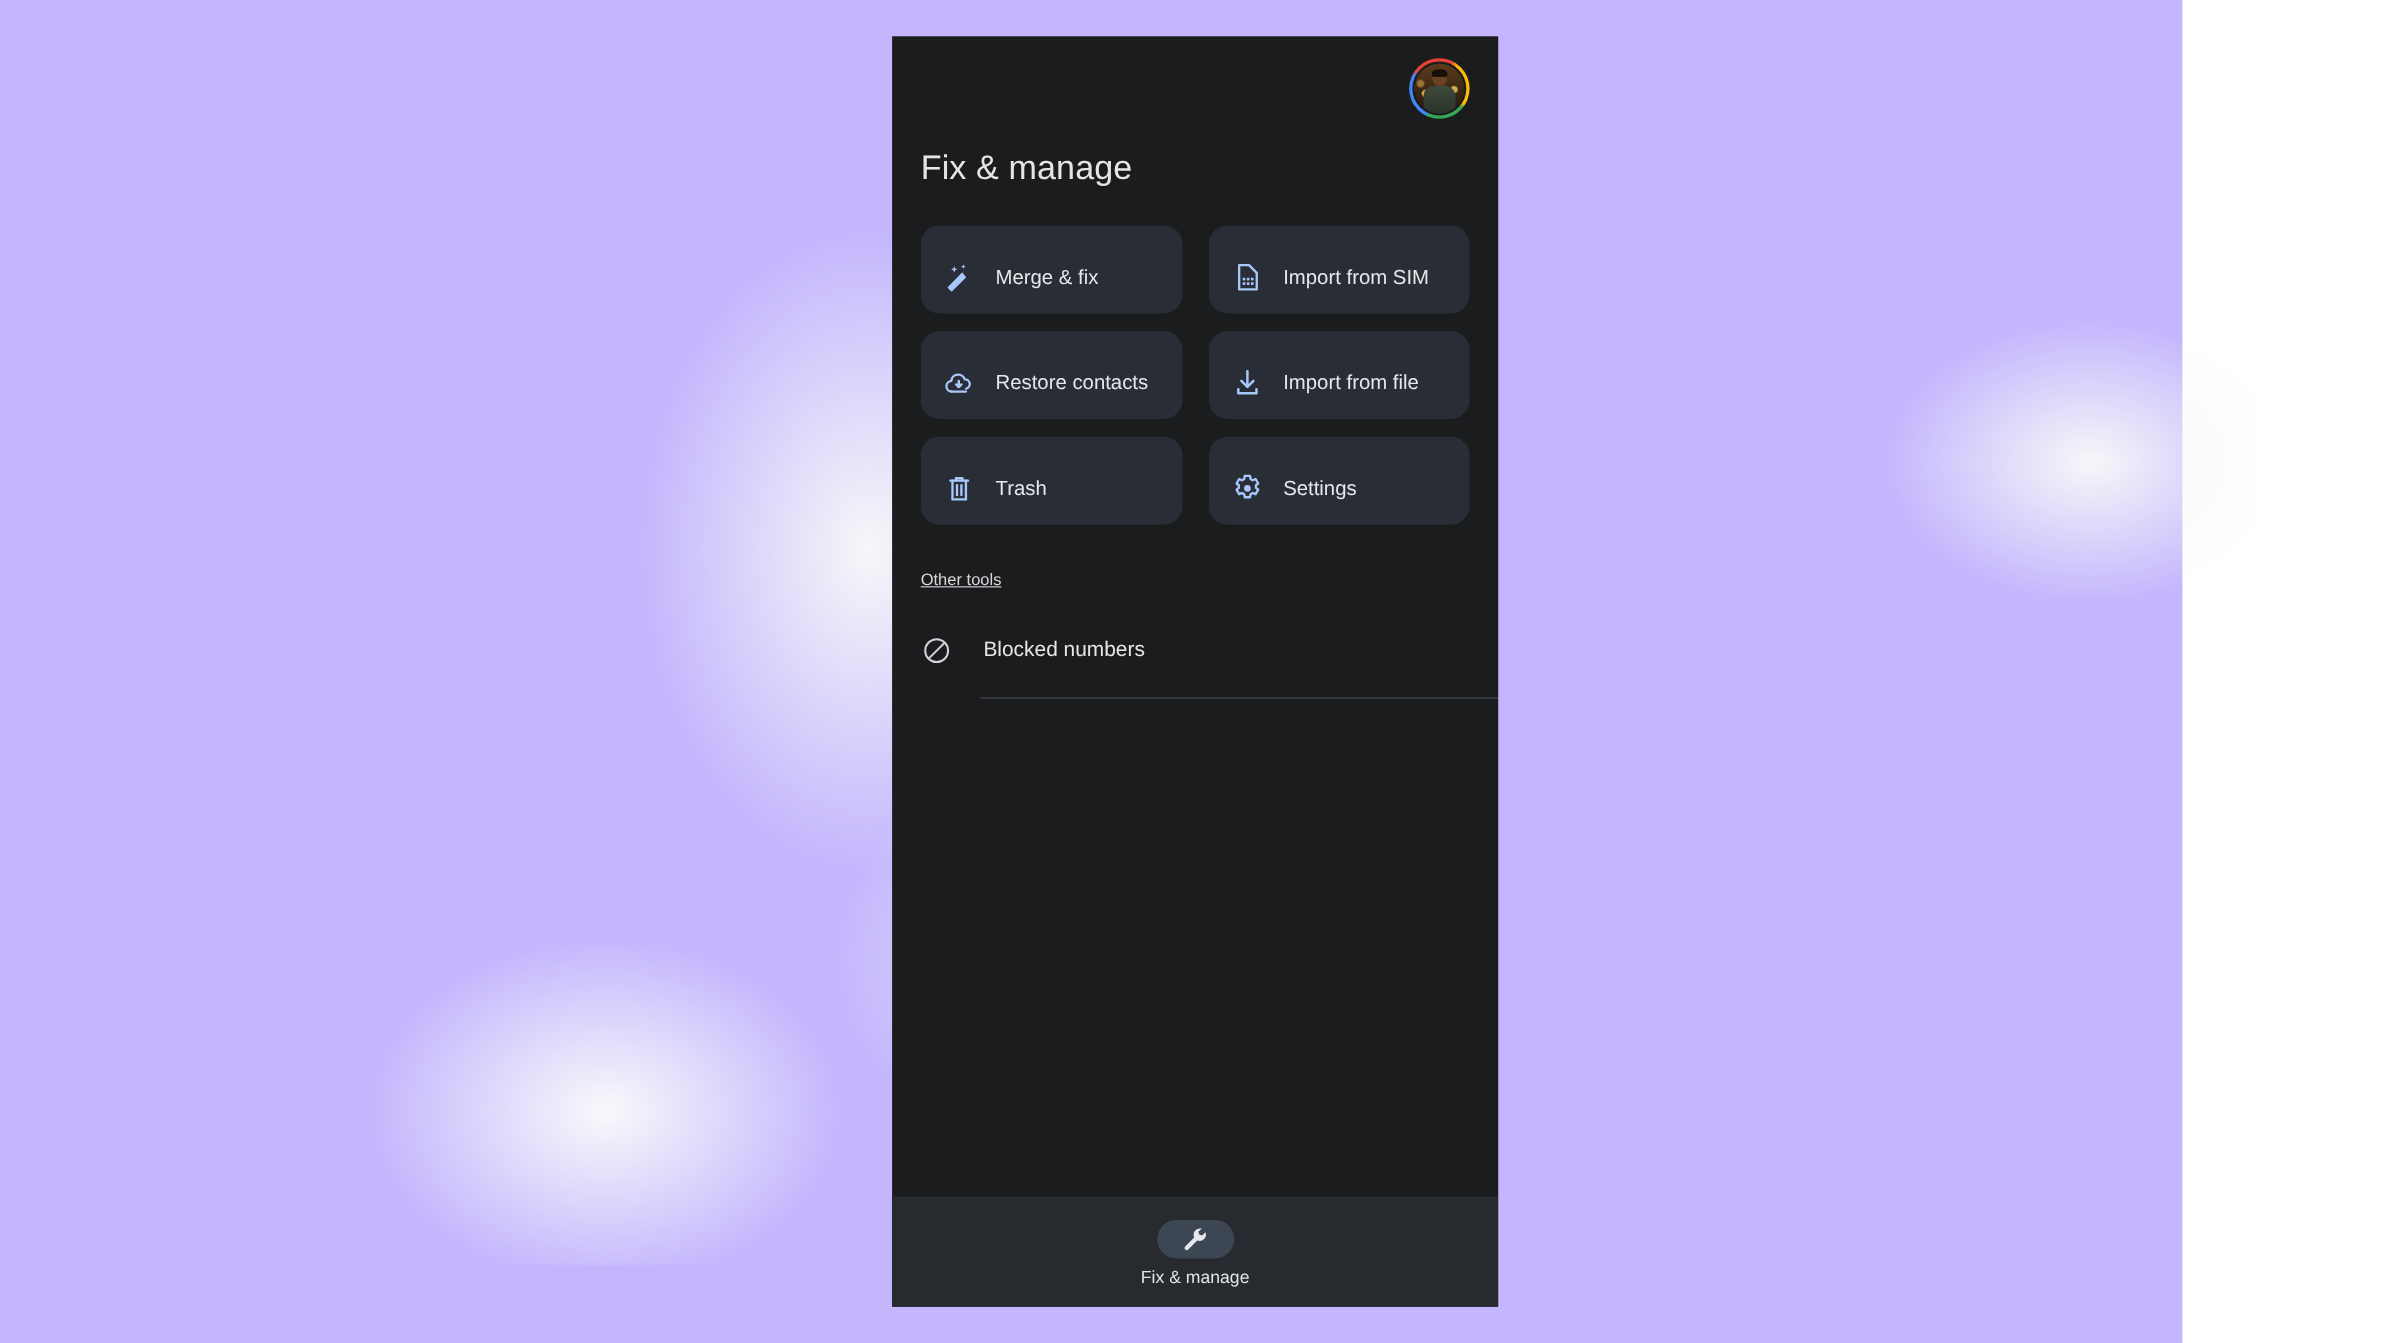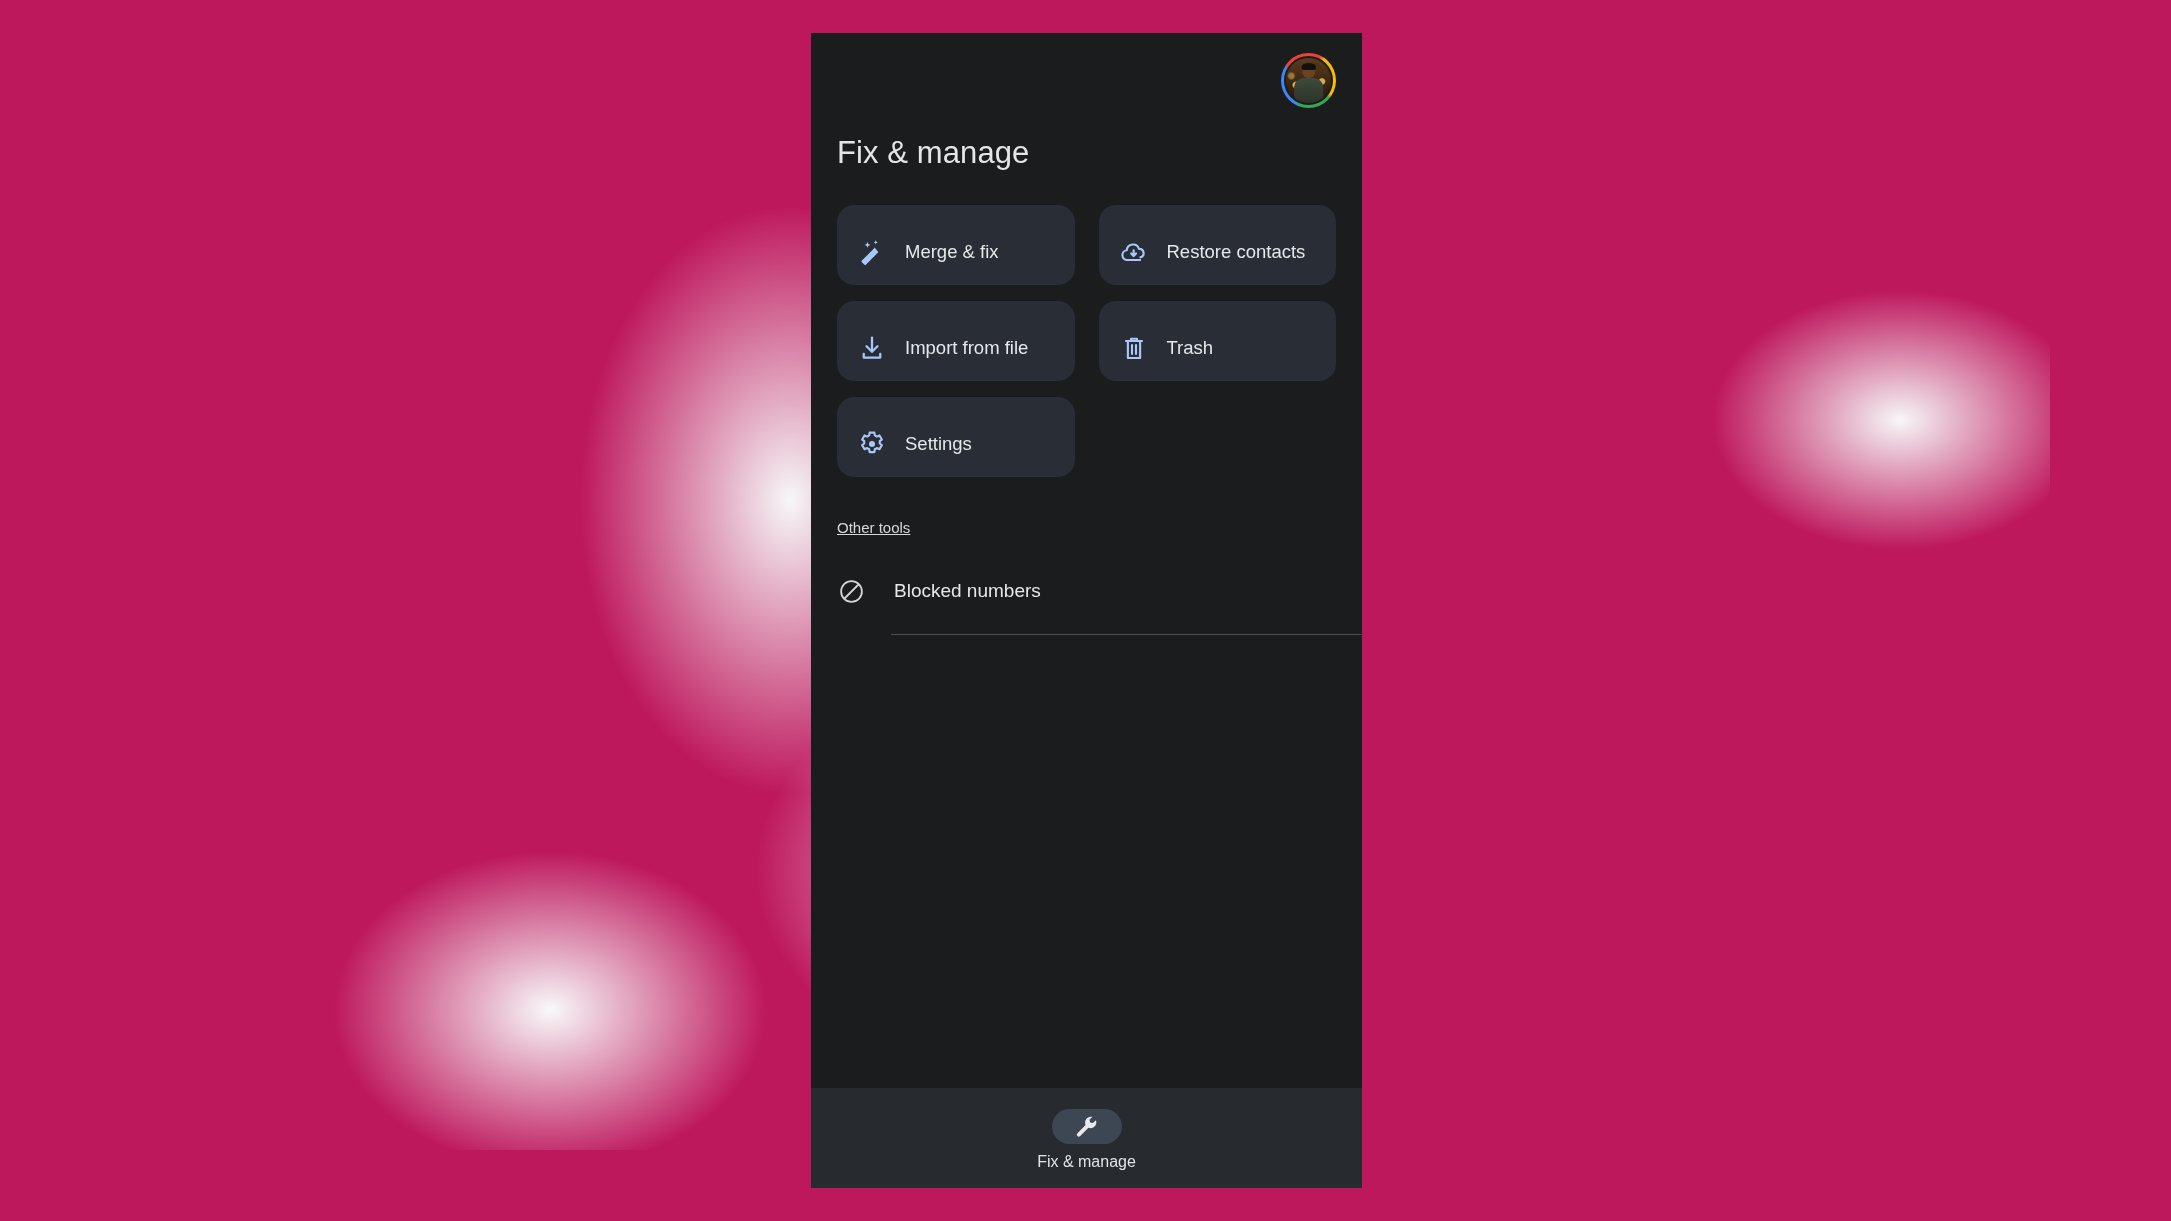--- a/index.html
+++ b/index.html
@@ -2,21 +2,21 @@
 <html><head>
 <meta charset="utf-8">
 <style>
   * { box-sizing: border-box; margin: 0; padding: 0; }
   html, body {
     width: 2171px; height: 1221px;
     background: #ffffff;
     font-family: "Liberation Sans", sans-serif;
     overflow: hidden;
   }
-  #stage { position: relative; width: 2171px; height: 1221px; background:#be185d; }
+  #stage { position: relative; width: 1984px; height: 1221px; background:#c4b5fd; }
 
   
   .ghost {
     position: absolute; left: 150px; top: 170px;
     width: 1900px; height: 980px;
     background:
       radial-gradient(ellipse 300px 420px at 640px 330px, #f6f7f8 0%, rgba(246,247,248,0) 70%),
       radial-gradient(ellipse 420px 300px at 900px 700px, #f7f8f9 0%, rgba(247,248,249,0) 70%),
       radial-gradient(ellipse 260px 180px at 1750px 250px, #f6f7f8 0%, rgba(246,247,248,0) 72%),
       radial-gradient(ellipse 300px 220px at 400px 840px, #f8f9fa 0%, rgba(248,249,250,0) 72%);
@@ -179,20 +179,34 @@
               <path d="M4.5 19.5 L14 10 L16 12 L6.5 21.5 Z" fill="#a8c7fa" stroke="none"></path>
               <path d="M4.5 19.5 L14 10 L16 12 L6.5 21.5 Z"></path>
               <path d="M8.4 4 L9.1 5.6 L10.7 6.3 L9.1 7 L8.4 8.6 L7.7 7 L6.1 6.3 L7.7 5.6 Z" fill="#a8c7fa" stroke="none"></path>
               <path d="M15 2.6 L15.5 3.8 L16.7 4.3 L15.5 4.8 L15 6 L14.5 4.8 L13.3 4.3 L14.5 3.8 Z" fill="#a8c7fa" stroke="none"></path>
               <path d="M14.2 8.2 L14.7 9.3 L15.8 9.8 L14.7 10.3 L14.2 11.4 L13.7 10.3 L12.6 9.8 L13.7 9.3 Z" fill="#a8c7fa" stroke="none"></path>
             </svg>
           </span>
           <span class="lbl">Merge &amp; fix</span>
         </div>
 
+        <div class="tile">
+          <span class="ico">
+            <svg viewBox="0 0 24 24" fill="none" stroke="#a8c7fa" stroke-width="1.7" stroke-linejoin="round">
+              <path d="M6 3.2 h7.2 L18.8 8.8 V20.8 H6 Z"></path>
+              <rect x="8.6" y="12.4" width="1.9" height="1.9" fill="#a8c7fa" stroke="none"></rect>
+              <rect x="11.6" y="12.4" width="1.9" height="1.9" fill="#a8c7fa" stroke="none"></rect>
+              <rect x="14.6" y="12.4" width="1.9" height="1.9" fill="#a8c7fa" stroke="none"></rect>
+              <rect x="8.6" y="15.7" width="1.9" height="1.9" fill="#a8c7fa" stroke="none"></rect>
+              <rect x="11.6" y="15.7" width="1.9" height="1.9" fill="#a8c7fa" stroke="none"></rect>
+              <rect x="14.6" y="15.7" width="1.9" height="1.9" fill="#a8c7fa" stroke="none"></rect>
+            </svg>
+          </span>
+          <span class="lbl">Import from SIM</span>
+        </div>
 
         <div class="tile">
           <span class="ico">
             <svg viewBox="0 0 24 24" fill="none" stroke="#a8c7fa" stroke-width="1.7" stroke-linecap="round" stroke-linejoin="round">
               <path d="M6.6 18.4 a3.9 3.9 0 0 1 -.35 -7.78 A5 5 0 0 1 16 9.5 a3.45 3.45 0 0 1 1.1 6.78"></path>
               <path d="M6.4 18.4 H16.9"></path>
               <path d="M11.7 10.6 v4.4 M9.8 13.2 L11.7 15.2 L13.6 13.2" stroke-width="1.8"></path>
             </svg>
           </span>
           <span class="lbl">Restore contacts</span>

